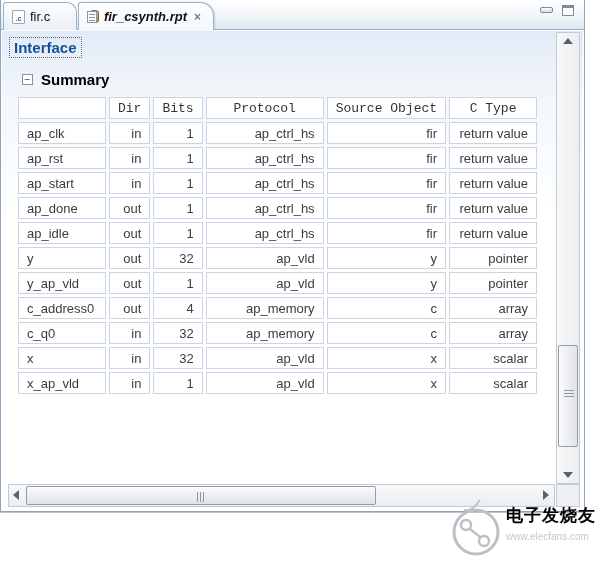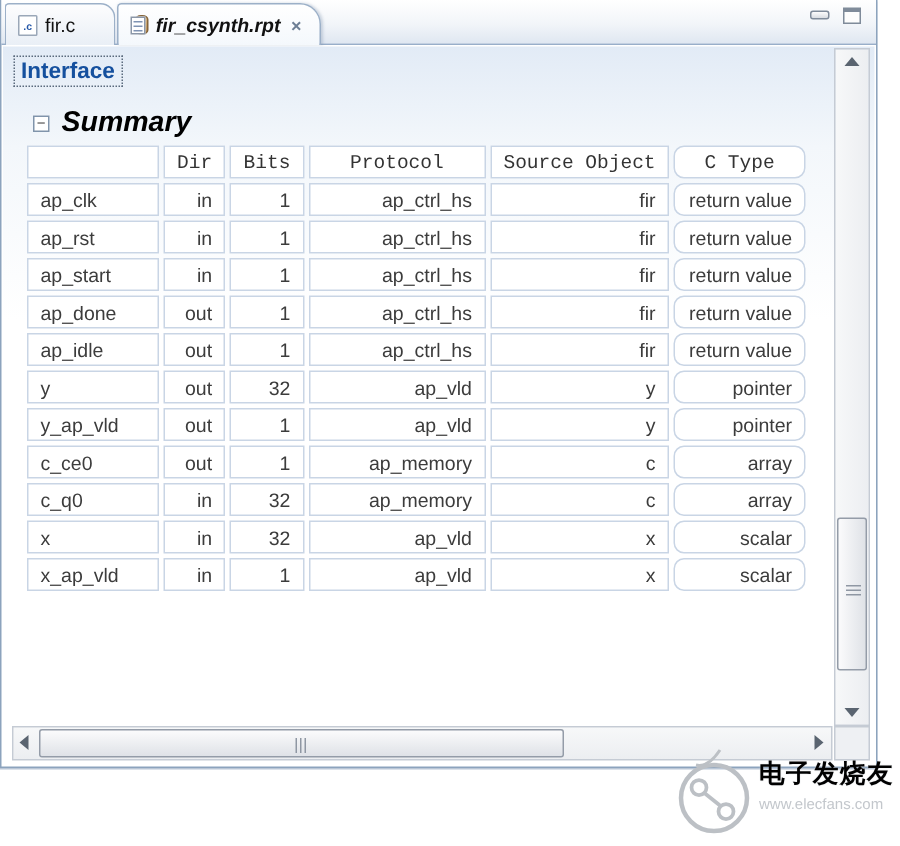--- a/index.html
+++ b/index.html
@@ -87,39 +87,39 @@
     position:absolute; left:7px; top:6px;
     border:1px dotted #5a6a7d; padding:1px 4px;
     color:#15509e; font-weight:bold; font-size:15px;
   }
   .summary-row { position:absolute; left:20px; top:40px; display:flex; align-items:center; }
   .collapse-box {
     width:11px; height:11px; border:1px solid #8094ab; background:#fff;
     font-size:10px; line-height:9px; text-align:center; color:#444;
     margin-right:8px; cursor:pointer;
   }
-  .summary-label { font-weight:bold; font-size:19px; color:#000;font-style:italic; }
+  .summary-label { font-weight:bold; font-size:15px; color:#000; }
 
   
   table.summary {
     position:absolute; left:13px; top:63px;
     border-collapse:separate; border-spacing:3px;
     font-size:13px; color:#3c3c3c;
   }
   table.summary th, table.summary td {
     border:1px solid #c9d5e5; background:#fff; padding:2px 8px;
     height:22px; font-weight:normal; white-space:nowrap;
   }
   table.summary th { text-align:center; color:#333;font-family:Liberation Mono, monospace; }
   .c0 { width:88px;  text-align:left; }
   .c1 { width:40px;  text-align:right; }
   .c2 { width:42px;  text-align:right; }
   .c3 { width:118px; text-align:right; }
   .c4 { width:108px; text-align:right; }
-  .c5 { width:88px;  text-align:right;border-radius:7px; }
+  .c5 { width:88px;  text-align:right; }
 
   
   .vscroll {
     position:absolute; top:1px; right:3px; width:24px; height:452px;
     border:1px solid #c5cbd4;
     background:linear-gradient(90deg,#f7f8f9,#eceef1);
   }
   .sb-arrow { position:absolute; left:0; width:22px; height:16px; cursor:pointer; }
   .sb-arrow.up { top:0; }
   .sb-arrow.down { bottom:0; }
@@ -289,23 +289,23 @@
             </tr>
             <tr>
               <td class="c0">y_ap_vld</td>
               <td class="c1">out</td>
               <td class="c2">1</td>
               <td class="c3">ap_vld</td>
               <td class="c4">y</td>
               <td class="c5">pointer</td>
             </tr>
             <tr>
-              <td class="c0">c_ce0</td>
-              <td class="c1">out</td>
-              <td class="c2">1</td>
+              <td class="c0">c_address0</td>
+              <td class="c1">out</td>
+              <td class="c2">4</td>
               <td class="c3">ap_memory</td>
               <td class="c4">c</td>
               <td class="c5">array</td>
             </tr>
             <tr>
               <td class="c0">c_q0</td>
               <td class="c1">in</td>
               <td class="c2">32</td>
               <td class="c3">ap_memory</td>
               <td class="c4">c</td>

